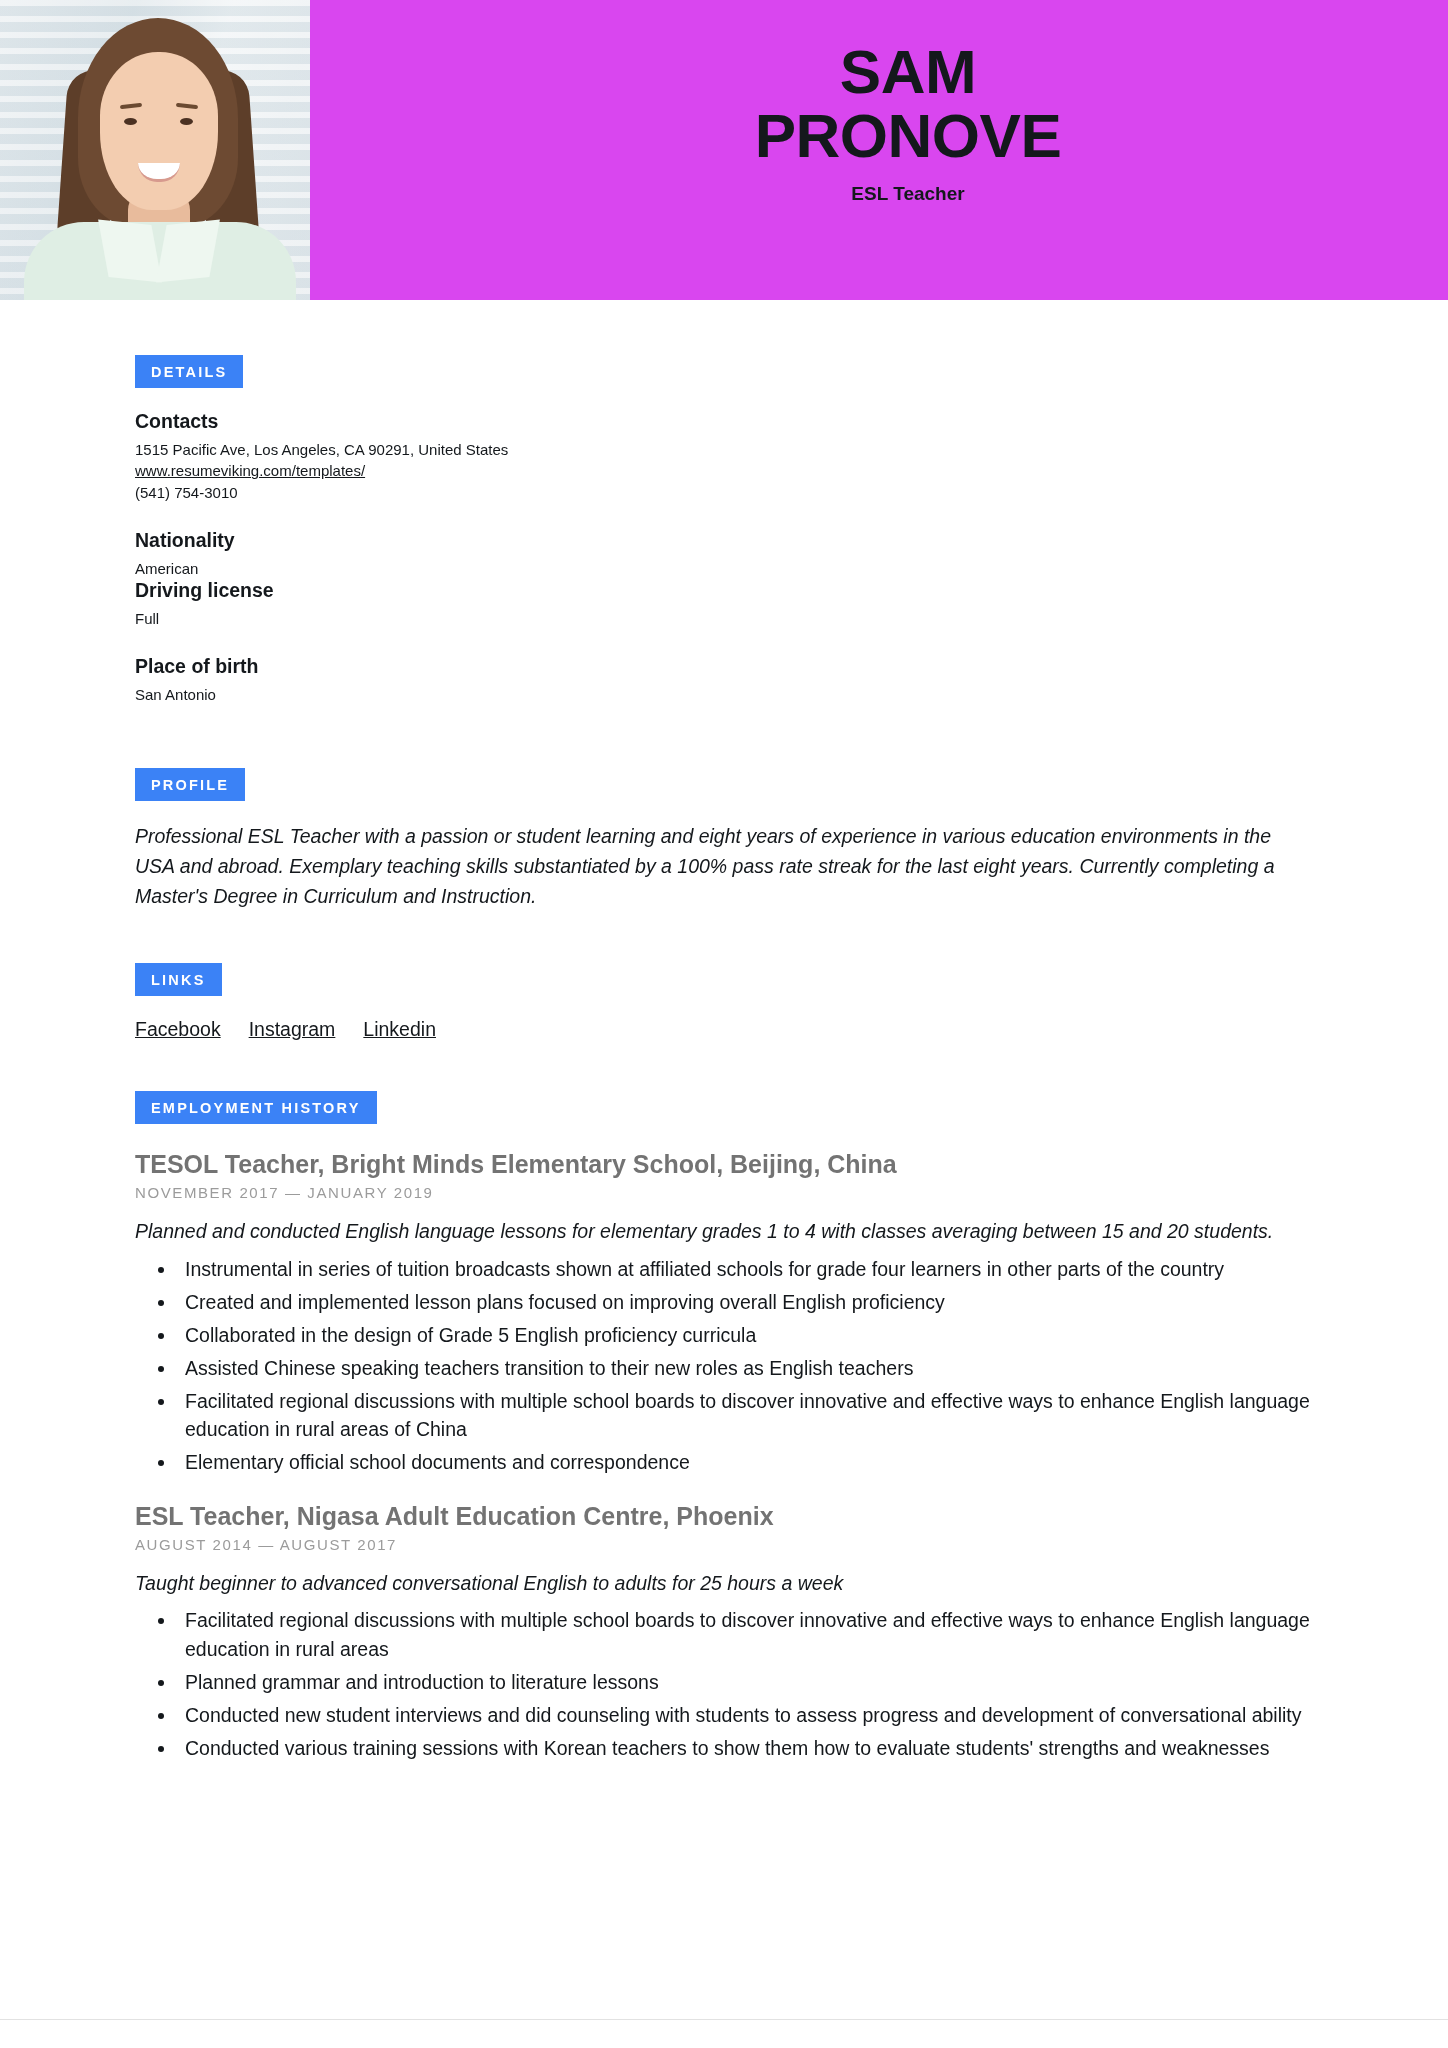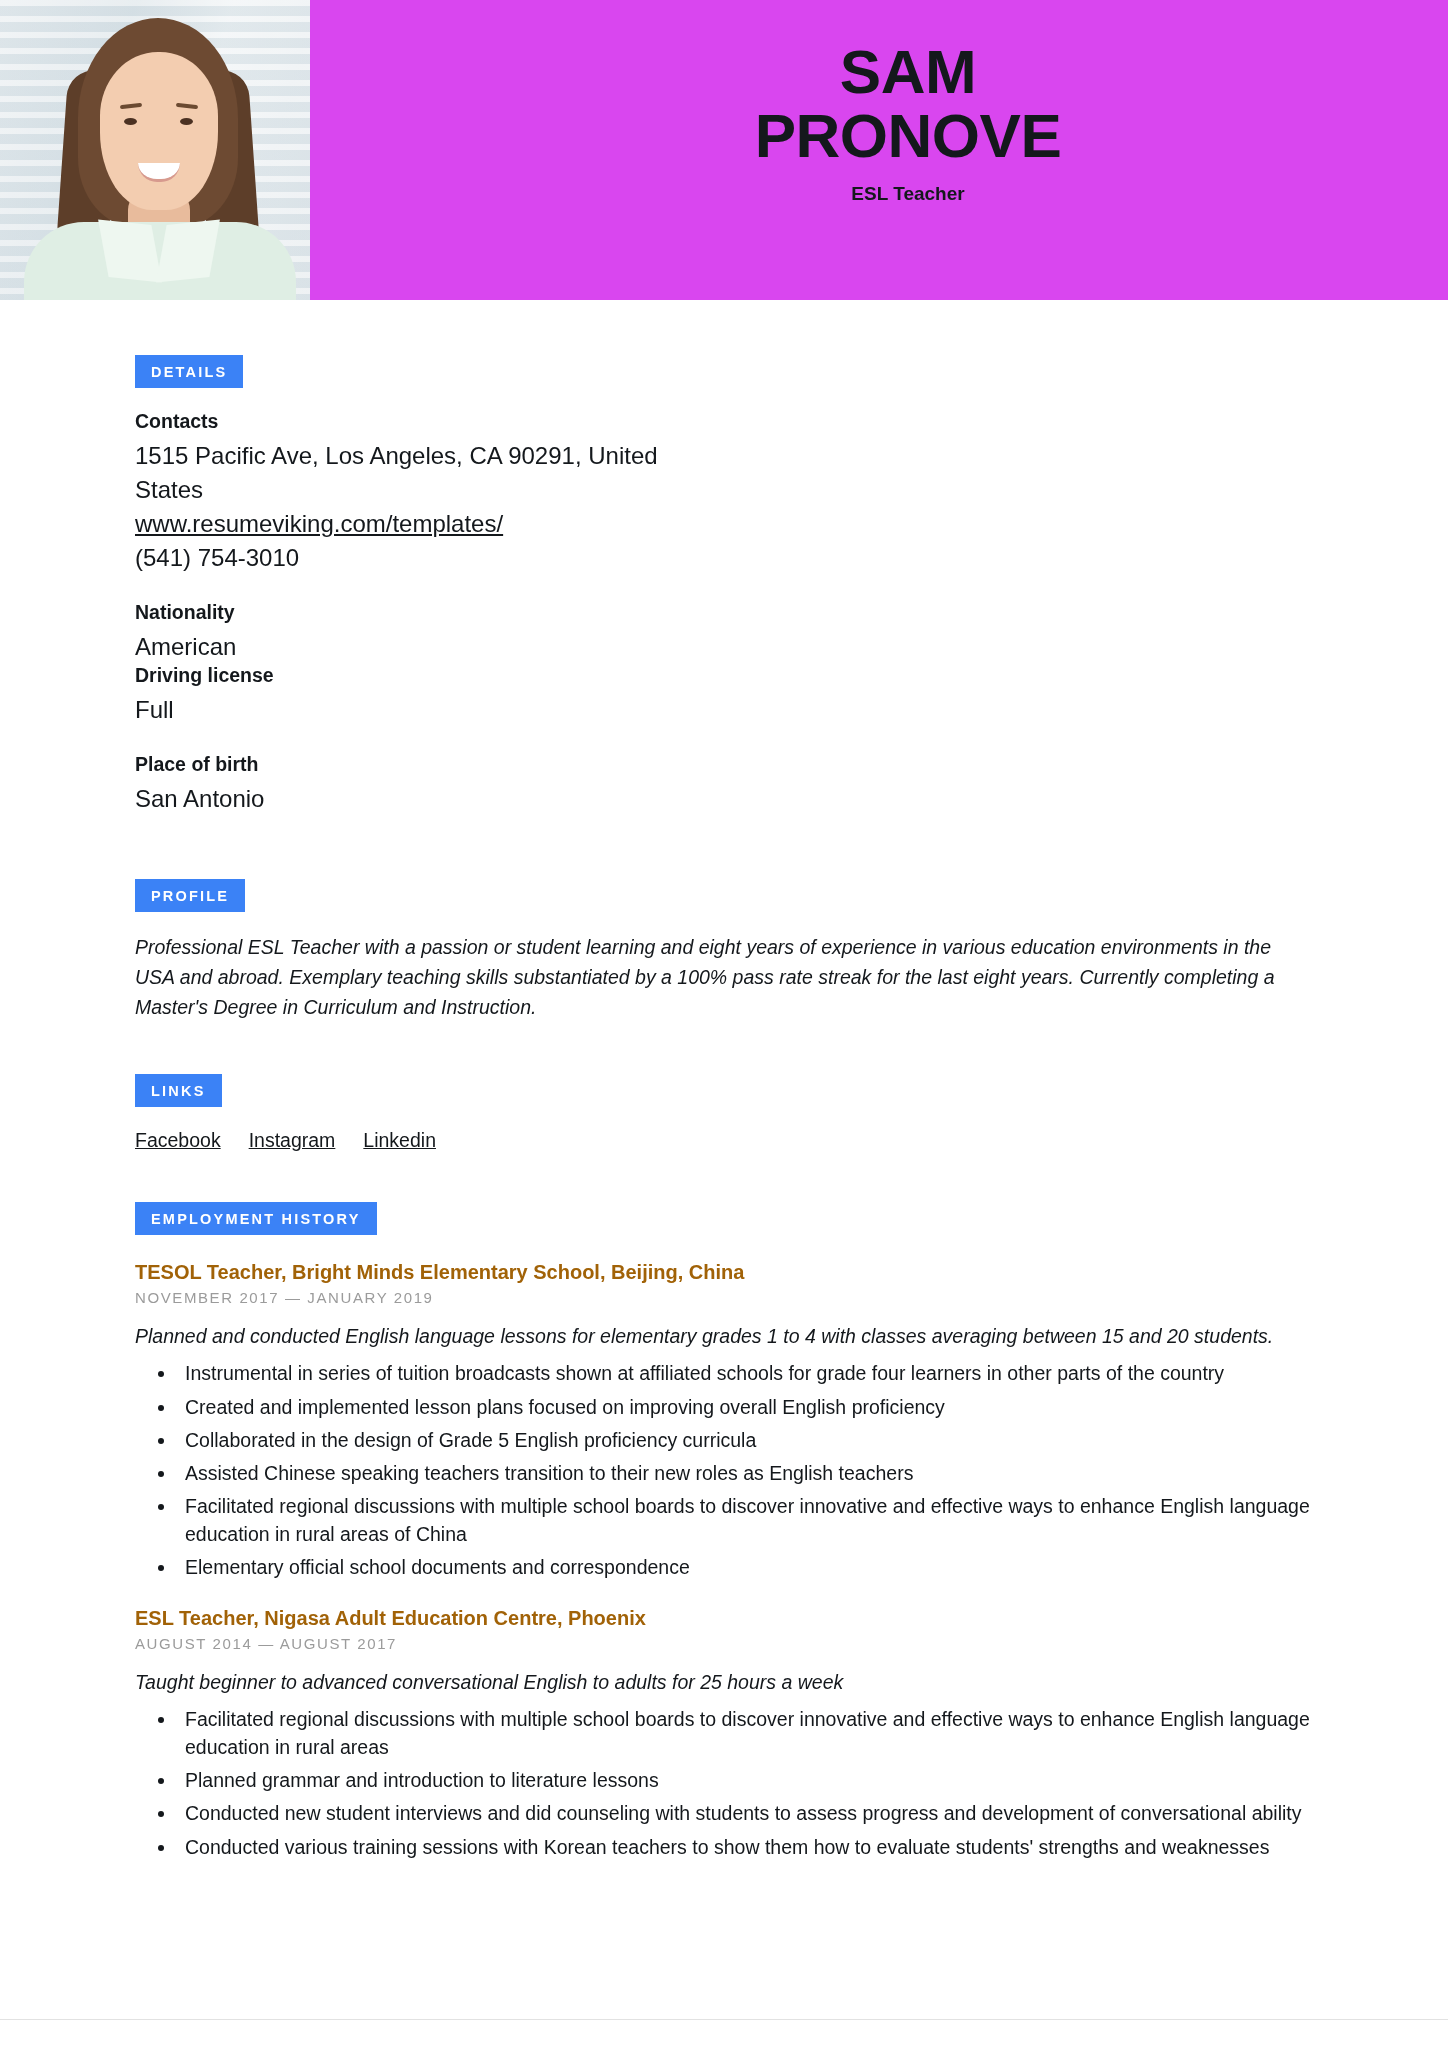--- a/index.html
+++ b/index.html
@@ -159,21 +159,21 @@
   .details-col-left { width: 630px; }
   .details-col-right { flex: 1; }
   .field + .field { margin-top: 26px; }
   .field-label {
     font-size: 19.5px;
     font-weight: bold;
     color: #14181c;
     margin-bottom: 6px;
   }
   .field-value {
-    font-size: 24px;
+    font-size: 15px;
     color: #14181c;
     line-height: 1.42;
     max-width: 530px;
   }
   .field-value a, .link-underline {
     color: #14181c;
     text-decoration: underline;
   }
 
   .profile-text {
@@ -190,23 +190,23 @@
     gap: 28px;
     font-size: 19.5px;
   }
   .links-row a {
     color: #14181c;
     text-decoration: underline;
   }
 
   .job { margin-top: 26px; }
   .job-heading {
-    font-size: 20px;
-    font-weight: bold;
-    color: #a16207;
+    font-size: 25px;
+    font-weight: bold;
+    color: #737373;
   }
   .job-dates {
     margin-top: 5px;
     font-size: 15px;
     letter-spacing: 1.6px;
     color: #9b9b9b;
   }
   .job-summary {
     margin-top: 16px;
     font-size: 19.5px;

